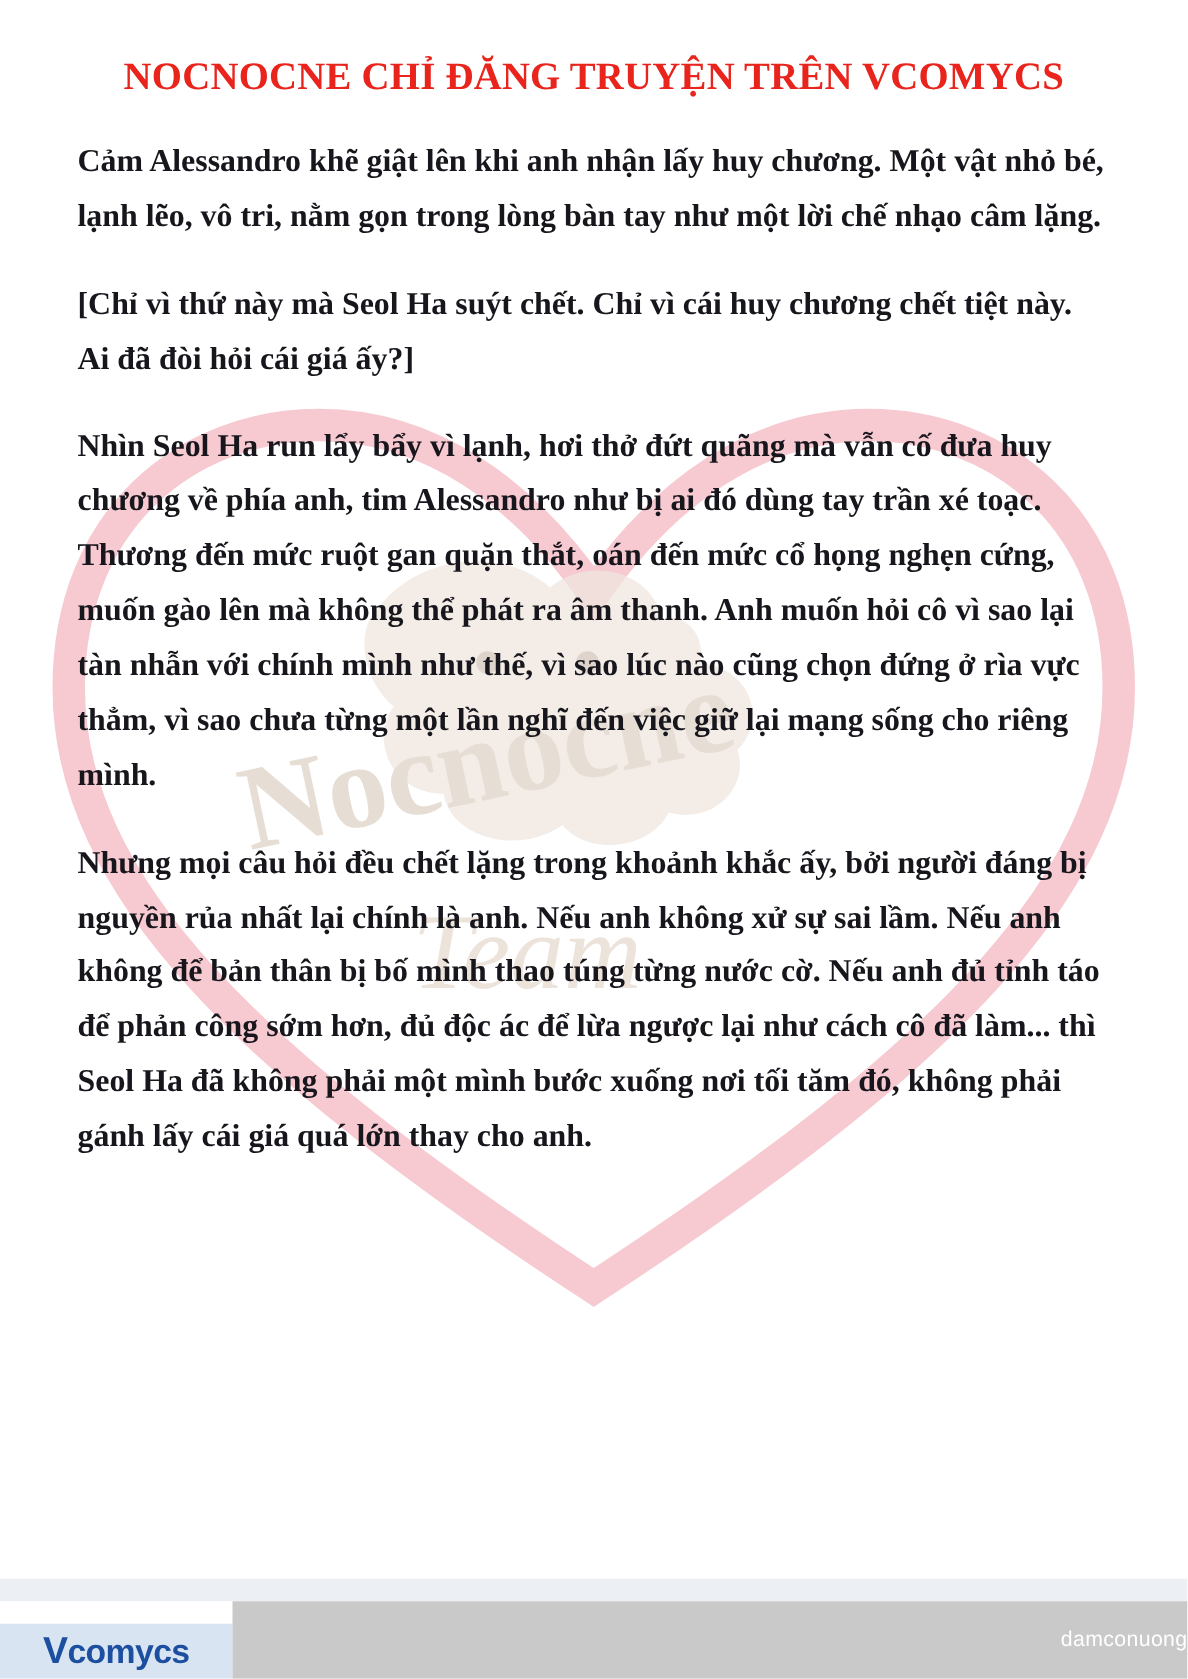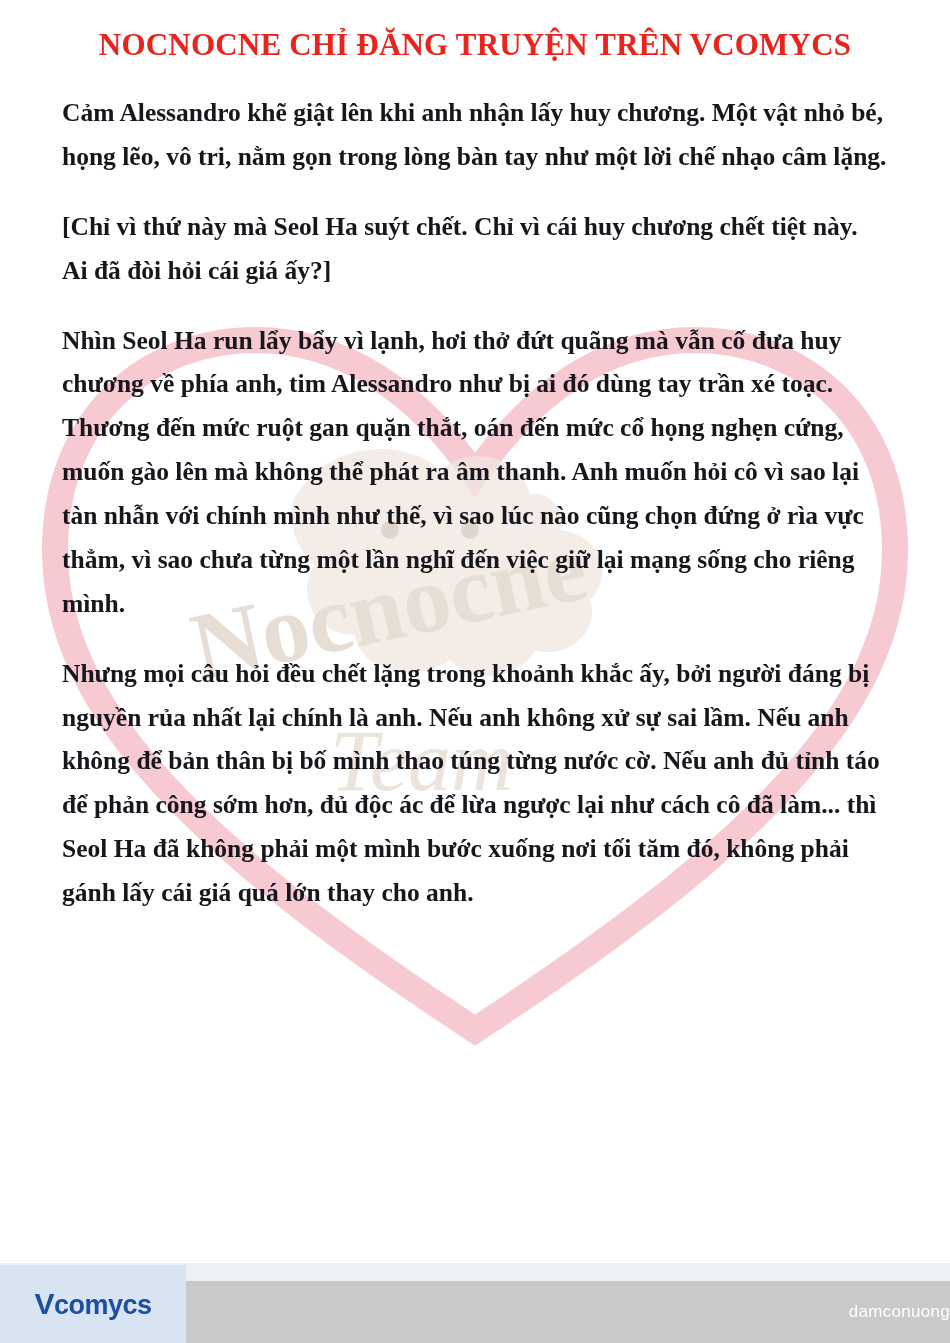--- a/index.html
+++ b/index.html
@@ -28,20 +28,21 @@
     top: 190px;
     width: 950px;
     height: 900px;
     pointer-events: none;
     z-index: 0;
   }
   .content {
     position: relative;
     z-index: 2;
     padding: 18px 62px 0 62px;
+    margin-top: 16px;
   }
   .doc-title {
     text-align: center;
     color: #e8241c;
     font-weight: bold;
     font-size: 31px;
     letter-spacing: 0.2px;
     margin: 8px 0 28px 0;
     line-height: 1.2;
     font-family: "Liberation Serif", serif;
@@ -63,21 +64,21 @@
     bottom: 0;
     width: 950px;
     height: 62px;
     z-index: 3;
   }
   .footer-left {
     position: absolute;
     left: 0;
     bottom: 0;
     width: 186px;
-    height: 78px;
+    height: 44px;
     background: #d8e4f2;
     display: flex;
     align-items: center;
     justify-content: center;
   }
   .brand {
     font-family: "Liberation Sans", sans-serif;
     font-weight: bold;
     font-size: 27px;
     color: #1d4fa0;
@@ -125,21 +126,21 @@
     <circle cx="390" cy="340" r="9" fill="#d8cec6" opacity="0.8"></circle>
     <circle cx="470" cy="340" r="9" fill="#d8cec6" opacity="0.8"></circle>
     <text x="200" y="490" font-family="Liberation Serif, serif" font-size="96" font-weight="bold" fill="#e6ddd4" transform="rotate(-12 200 490)">Nocnocne</text>
     <text x="330" y="600" font-family="Liberation Serif, serif" font-size="86" font-style="italic" fill="#ece3da">Team</text>
   </svg>
 
   <div class="content">
 
     <div class="doc-title">NOCNOCNE CHỈ ĐĂNG TRUYỆN TRÊN VCOMYCS</div>
 
-    <p class="para">Cảm Alessandro khẽ giật lên khi anh nhận lấy huy chương. Một vật nhỏ bé, họng lẽo, vô tri, nằm gọn trong lòng bàn tay như một lời chế nhạo câm lặng.</p>
+    <p class="para">Cảm Alessandro khẽ giật lên khi anh nhận lấy huy chương. Một vật nhỏ bé, lạnh lẽo, vô tri, nằm gọn trong lòng bàn tay như một lời chế nhạo câm lặng.</p>
 
     <p class="para italic">[Chỉ vì thứ này mà Seol Ha suýt chết. Chỉ vì cái huy chương chết tiệt này. Ai đã đòi hỏi cái giá ấy?]</p>
 
     <p class="para">Nhìn Seol Ha run lẩy bẩy vì lạnh, hơi thở đứt quãng mà vẫn cố đưa huy chương về phía anh, tim Alessandro như bị ai đó dùng tay trần xé toạc. Thương đến mức ruột gan quặn thắt, oán đến mức cổ họng nghẹn cứng, muốn gào lên mà không thể phát ra âm thanh. Anh muốn hỏi cô vì sao lại tàn nhẫn với chính mình như thế, vì sao lúc nào cũng chọn đứng ở rìa vực thẳm, vì sao chưa từng một lần nghĩ đến việc giữ lại mạng sống cho riêng mình.</p>
 
     <p class="para">Nhưng mọi câu hỏi đều chết lặng trong khoảnh khắc ấy, bởi người đáng bị nguyền rủa nhất lại chính là anh. Nếu anh không xử sự sai lầm. Nếu anh không để bản thân bị bố mình thao túng từng nước cờ. Nếu anh đủ tỉnh táo để phản công sớm hơn, đủ độc ác để lừa ngược lại như cách cô đã làm... thì Seol Ha đã không phải một mình bước xuống nơi tối tăm đó, không phải gánh lấy cái giá quá lớn thay cho anh.</p>
 
   </div>
 
   <div class="bottom-band"></div>

